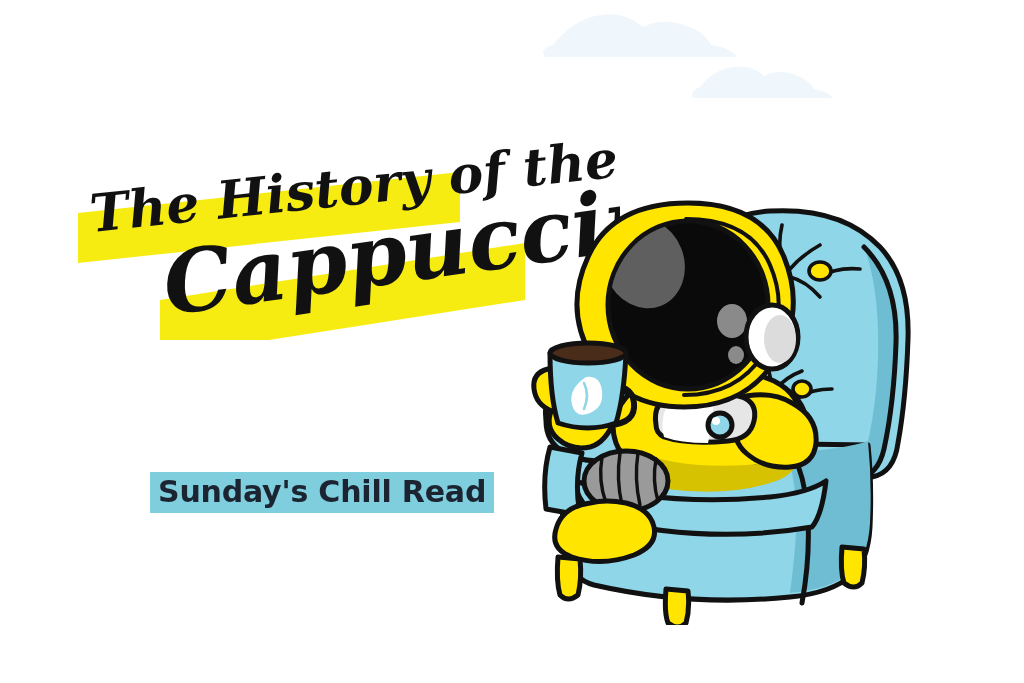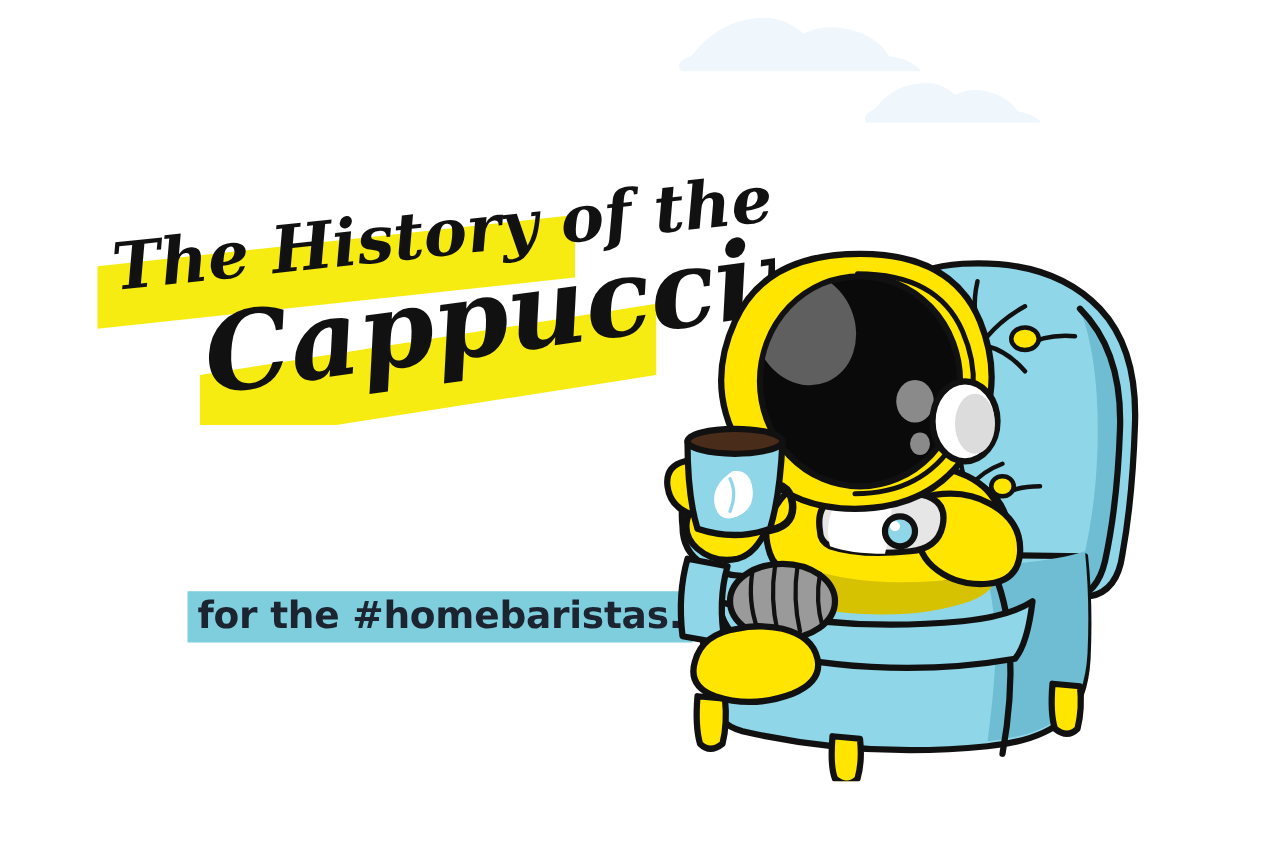--- a/index.html
+++ b/index.html
@@ -67,21 +67,21 @@
         <polygon points="160,300 525,243 525,300 160,357" fill="#F7EC12"></polygon>
       </g>
 
       <text x="92" y="232" font-family="DejaVu Serif, serif" font-size="52" font-style="italic" font-weight="bold" fill="#111111" transform="rotate(-6 92 232)">The History of the..</text>
 
       <text x="168" y="315" font-family="DejaVu Serif, serif" font-size="86" font-style="italic" font-weight="bold" fill="#111111" transform="rotate(-8 168 315)">Cappuccino!</text>
     </svg>
   </div>
 
   <div class="subtitle">
-    <span class="sub-line l2">for the #homebaristas.</span>
+    <span class="sub-line l1">Sunday's Chill Read</span>
   </div>
 
   <div class="illo">
     <svg width="450" height="440" viewBox="0 0 450 440">
 
       <defs>
         <clipPath id="visorClip">
           <ellipse cx="168" cy="120" rx="78" ry="82"></ellipse>
         </clipPath>
       </defs>

